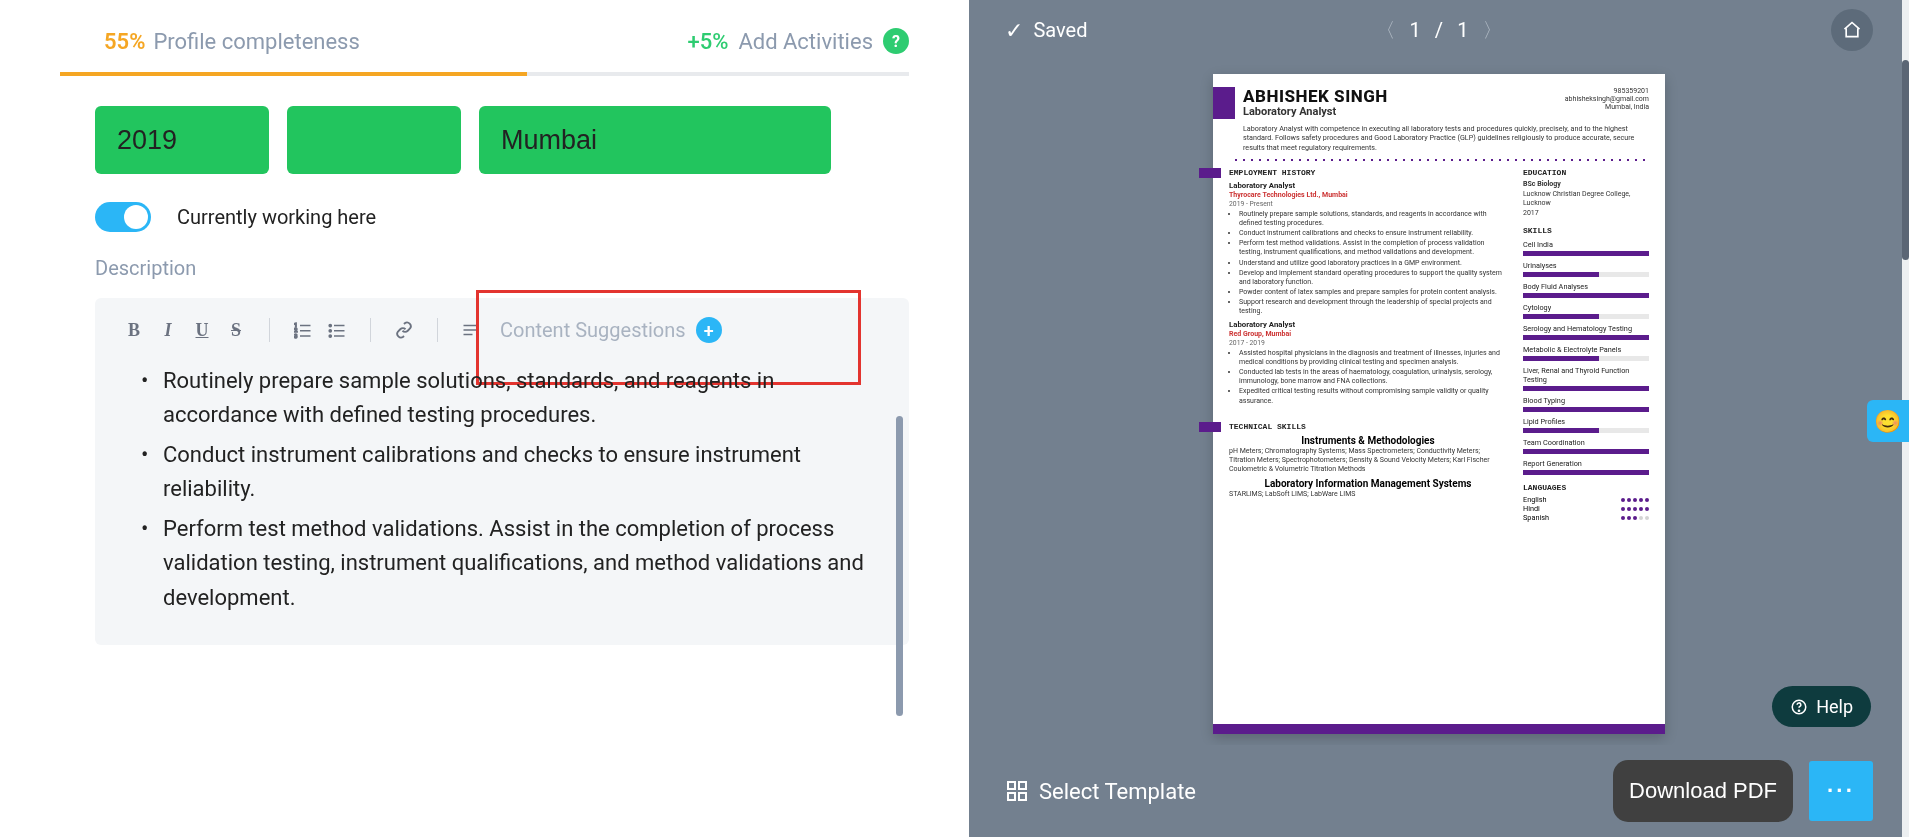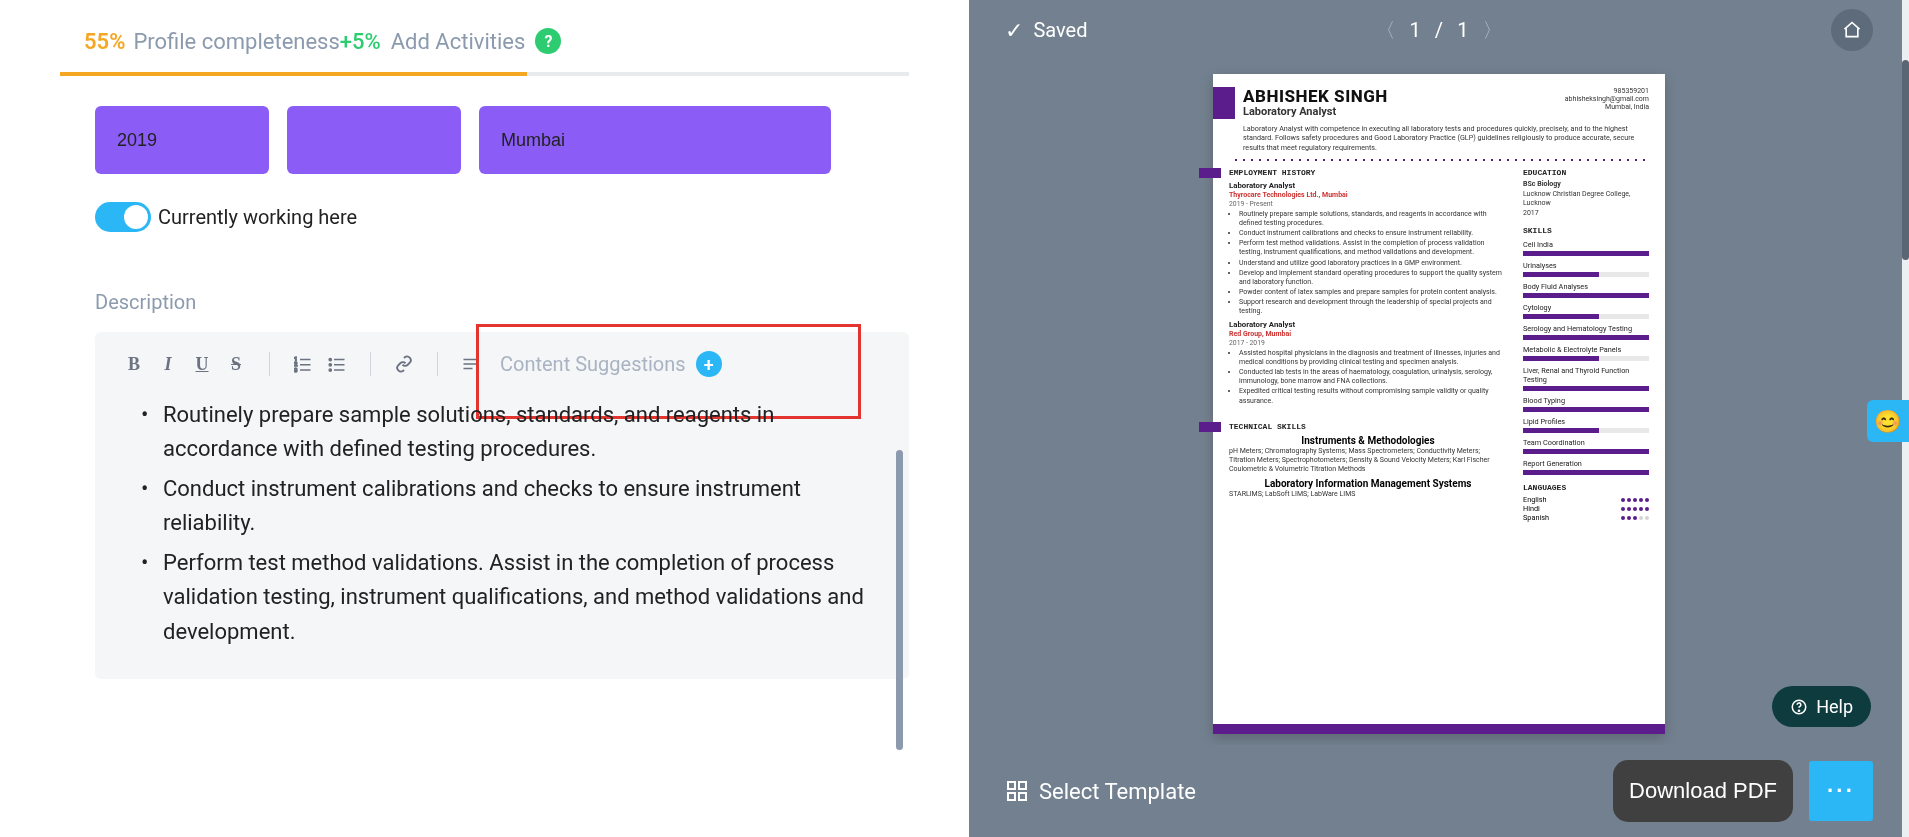--- a/index.html
+++ b/index.html
@@ -18,22 +18,23 @@
   
   .left-panel {
     width: 969px;
     background: #fff;
     position: relative;
     overflow: hidden;
   }
   .header-bar {
     display: flex;
     align-items: center;
-    justify-content: flex-start;
+    justify-content: space-between;
     padding: 28px 60px 18px 84px;
+    margin-left: 20px;
   }
   .completeness {
     display: flex;
     align-items: baseline;
     gap: 8px;
     font-size: 22px;
   }
   .completeness .pct { color: #F5A623; font-weight: 600; }
   .completeness .label { color: #8C9AAE; }
   .activities {
@@ -57,29 +58,29 @@
     position: absolute; left: 0; top: 0; height: 100%;
     background: #F5A623; width: 55%;
   }
   .form-area {
     padding: 30px 60px 0 95px;
   }
   .inputs-row {
     display: flex; gap: 18px; margin-bottom: 28px;
   }
   .input-box {
-    height: 68px; border-radius: 6px; background: #8b5cf6;
-    border: none; padding: 0 22px; font-size: 18px; color: #222;
+    height: 68px; border-radius: 6px; background: #22c55e;
+    border: none; padding: 0 22px; font-size: 27px; color: #222;
     outline: none;
   }
   .input-year { width: 174px; }
   .input-blank { width: 174px; }
   .input-city { width: 352px; }
   .toggle-row {
-    display: flex; align-items: center; gap: 7px; margin-bottom: 58px;
+    display: flex; align-items: center; gap: 26px; margin-bottom: 24px;
   }
   .toggle {
     width: 56px; height: 30px; border-radius: 15px; background: #2BB6F6;
     position: relative; cursor: pointer;
   }
   .toggle .knob {
     position: absolute; width: 24px; height: 24px; border-radius: 50%;
     background: #fff; top: 3px; right: 3px;
   }
   .toggle-label { font-size: 20px; color: #222; }

